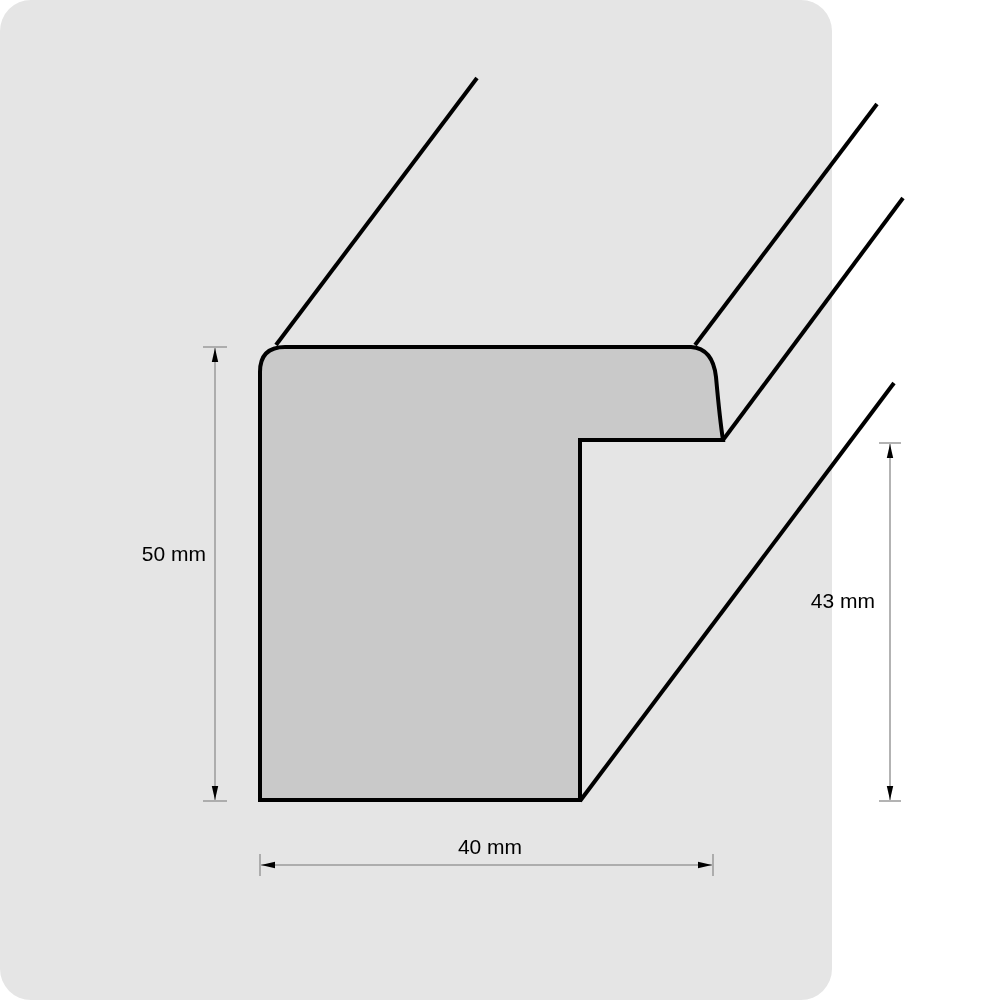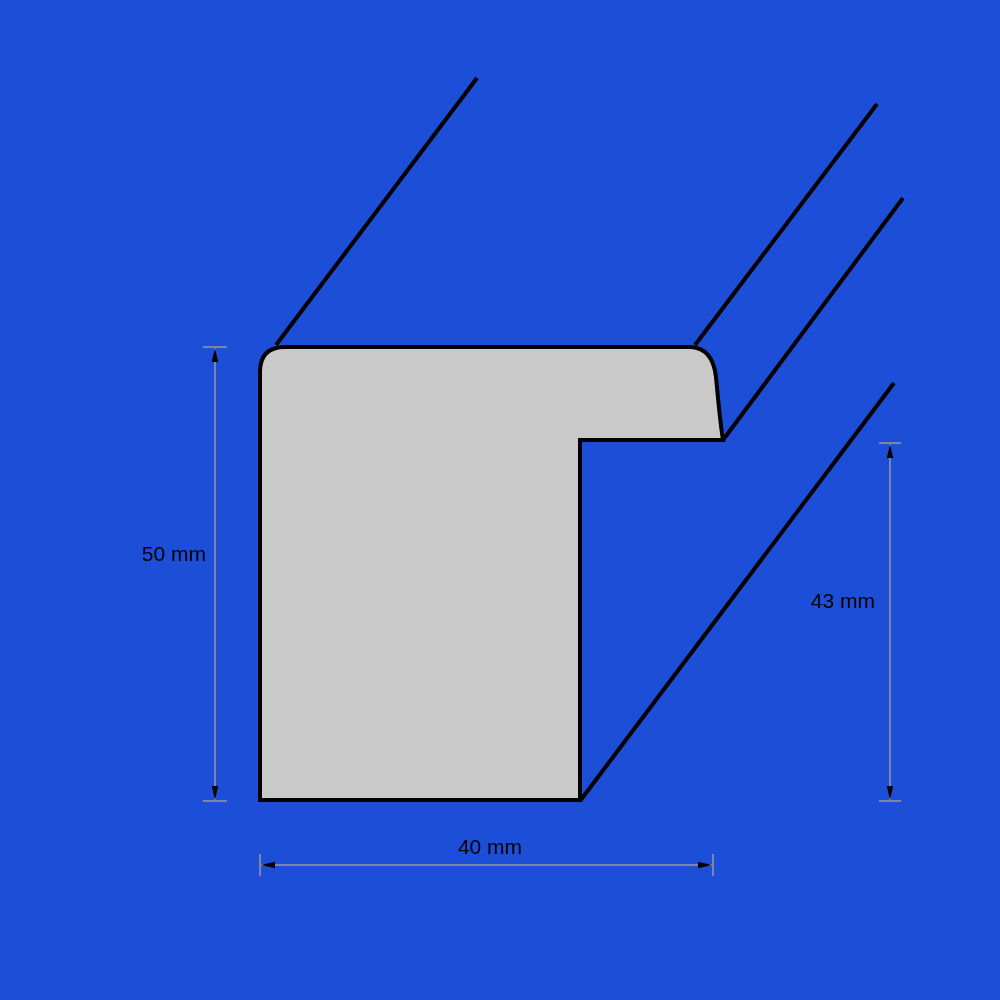--- a/index.html
+++ b/index.html
@@ -6,23 +6,24 @@
     margin: 0;
     padding: 0;
     background: #ffffff;
     width: 1000px;
     height: 1000px;
     overflow: hidden;
     font-family: "Liberation Sans", sans-serif;
   }
   .canvas {
     position: relative;
-    width: 1000px;
+    width: 832px;
     height: 1000px;
-    background: #1d4ed8;
+    background: #e5e5e5;
+    border-radius: 31px;
   }
   svg { display: block; }
   .profile-outline {
     stroke: #000000;
     stroke-width: 4;
     stroke-linejoin: miter;
   }
   .edge {
     stroke: #000000;
     stroke-width: 4;

